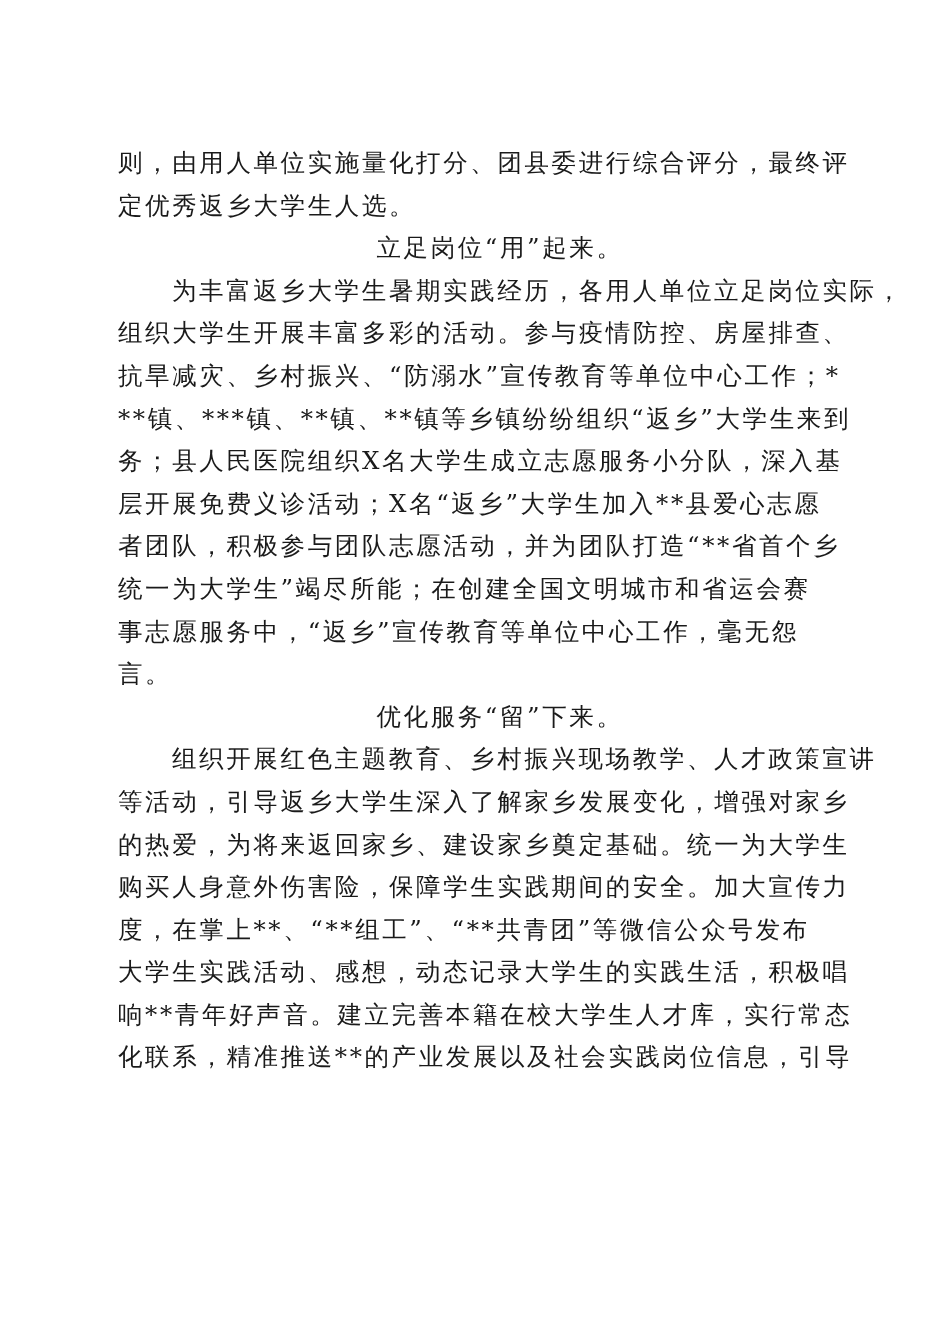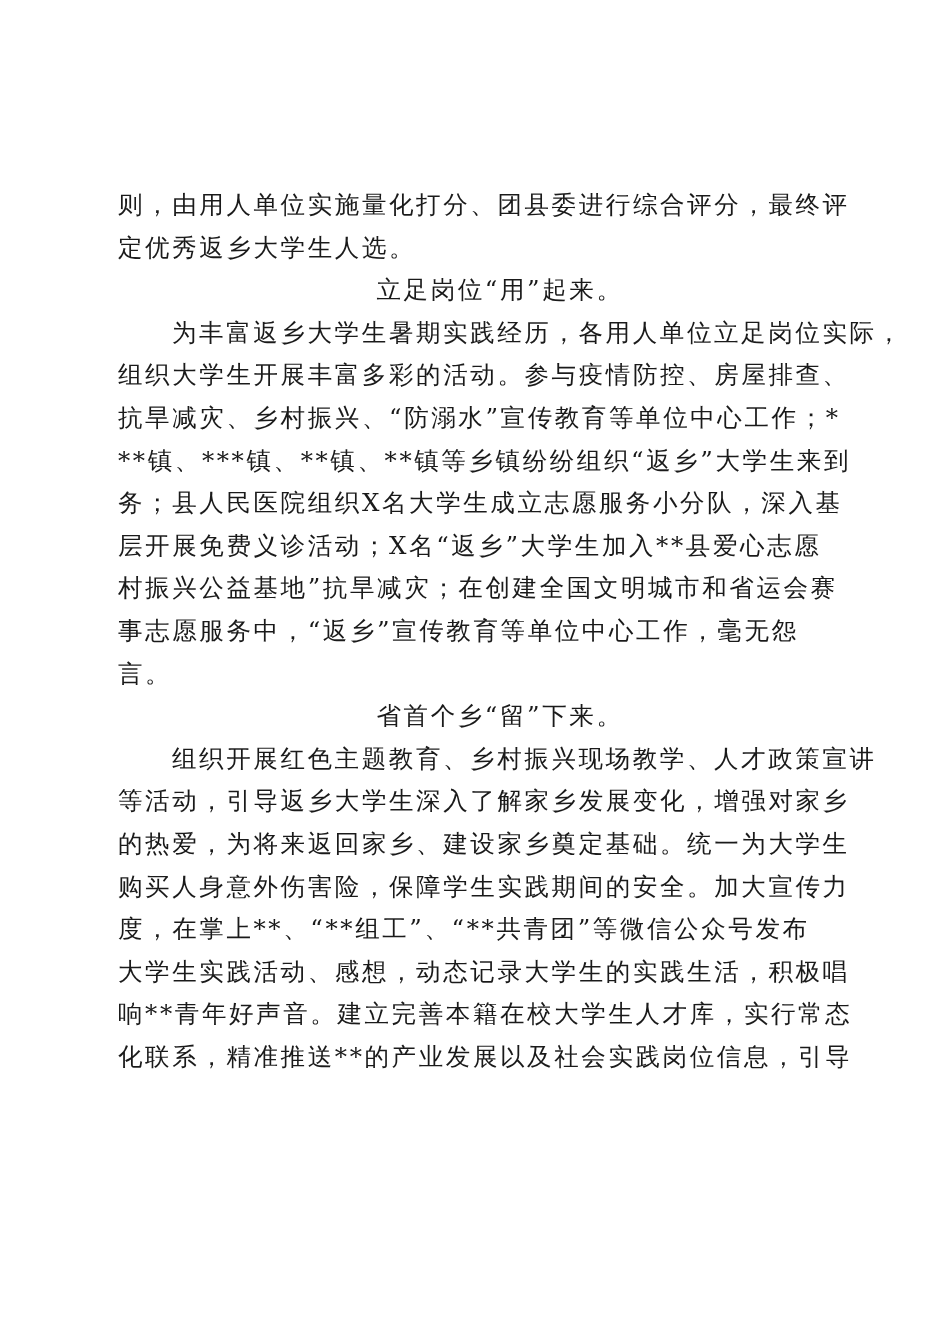--- a/index.html
+++ b/index.html
@@ -13,21 +13,20 @@
       position: relative;
       overflow: hidden;
       font-family: "DejaVu Serif", "Liberation Serif", serif;
       color: #1a1a1a;
     }
     .page {
       position: absolute;
       left: 118px;
       top: 142px;
       width: 710px;
-      margin-top: 42px;
     }
     .line {
       height: 42.6px;
       line-height: 42.6px;
       font-size: 24.5px;
       letter-spacing: 2.6px;
       white-space: nowrap;
     }
     .indent {
       padding-left: 54px;
@@ -40,24 +39,25 @@
 <div class="page">
   <div class="line">则，由用人单位实施量化打分、团县委进行综合评分，最终评</div>
   <div class="line">定优秀返乡大学生人选。</div>
   <div class="line indent">立足岗位“用”起来。</div>
   <div class="line indent">为丰富返乡大学生暑期实践经历，各用人单位立足岗位实际，</div>
   <div class="line">组织大学生开展丰富多彩的活动。参与疫情防控、房屋排查、</div>
   <div class="line">抗旱减灾、乡村振兴、“防溺水”宣传教育等单位中心工作；*</div>
   <div class="line">**镇、***镇、**镇、**镇等乡镇纷纷组织“返乡”大学生来到</div>
   <div class="line">务；县人民医院组织X名大学生成立志愿服务小分队，深入基</div>
   <div class="line">层开展免费义诊活动；X名“返乡”大学生加入**县爱心志愿</div>
-  <div class="line">村振兴公益基地”抗旱减灾；在创建全国文明城市和省运会赛</div>
+  <div class="line">者团队，积极参与团队志愿活动，并为团队打造“**省首个乡</div>
+  <div class="line">统一为大学生”竭尽所能；在创建全国文明城市和省运会赛</div>
   <div class="line">事志愿服务中，“返乡”宣传教育等单位中心工作，毫无怨</div>
   <div class="line">言。</div>
-  <div class="line indent">省首个乡“留”下来。</div>
+  <div class="line indent">优化服务“留”下来。</div>
   <div class="line indent">组织开展红色主题教育、乡村振兴现场教学、人才政策宣讲</div>
   <div class="line">等活动，引导返乡大学生深入了解家乡发展变化，增强对家乡</div>
   <div class="line">的热爱，为将来返回家乡、建设家乡奠定基础。统一为大学生</div>
   <div class="line">购买人身意外伤害险，保障学生实践期间的安全。加大宣传力</div>
   <div class="line">度，在掌上**、“**组工”、“**共青团”等微信公众号发布</div>
   <div class="line">大学生实践活动、感想，动态记录大学生的实践生活，积极唱</div>
   <div class="line">响**青年好声音。建立完善本籍在校大学生人才库，实行常态</div>
   <div class="line">化联系，精准推送**的产业发展以及社会实践岗位信息，引导</div>
 </div>
 

